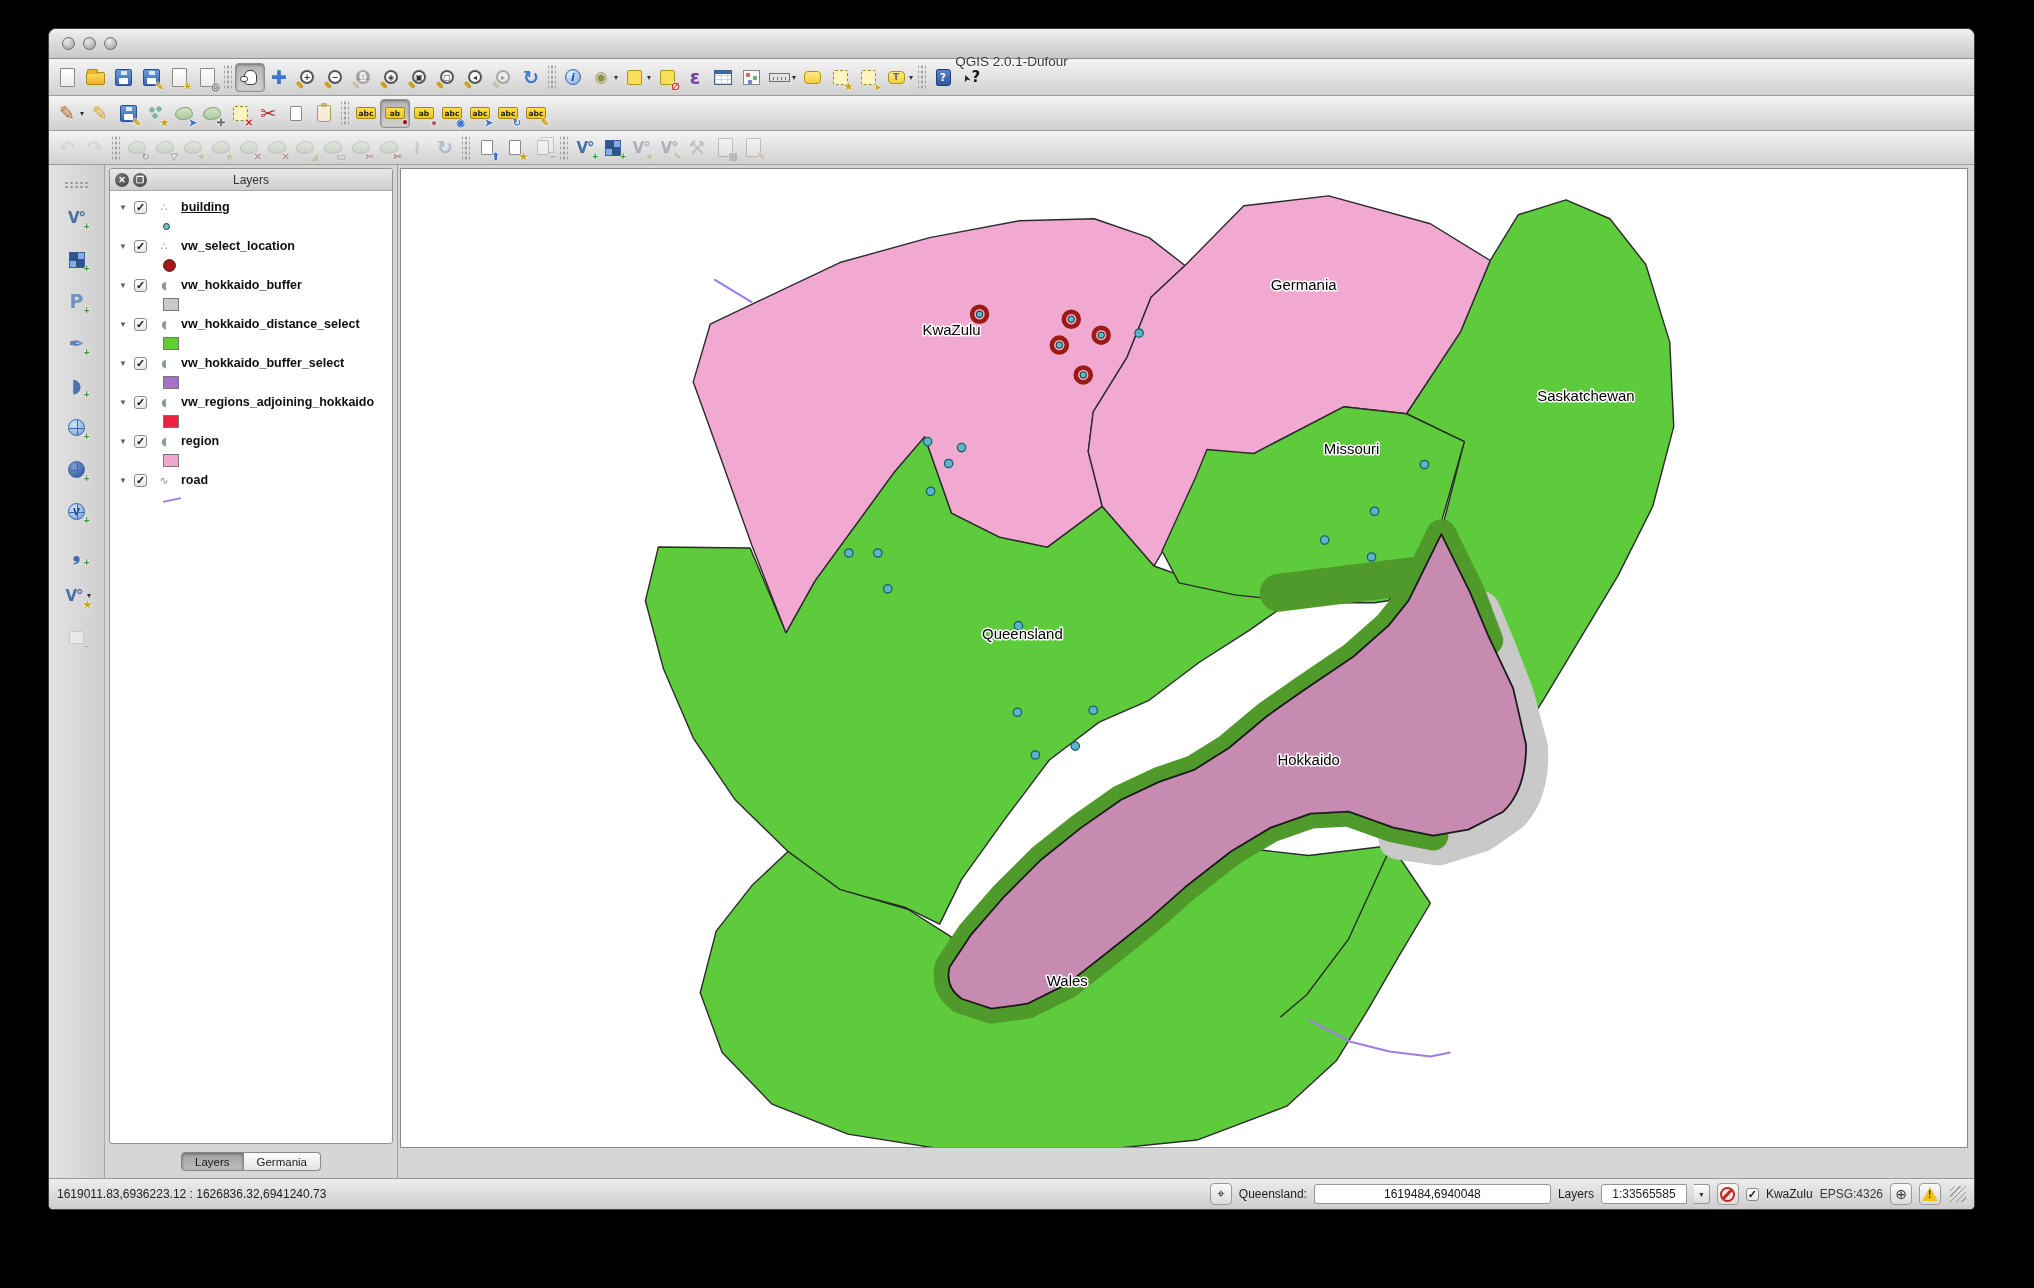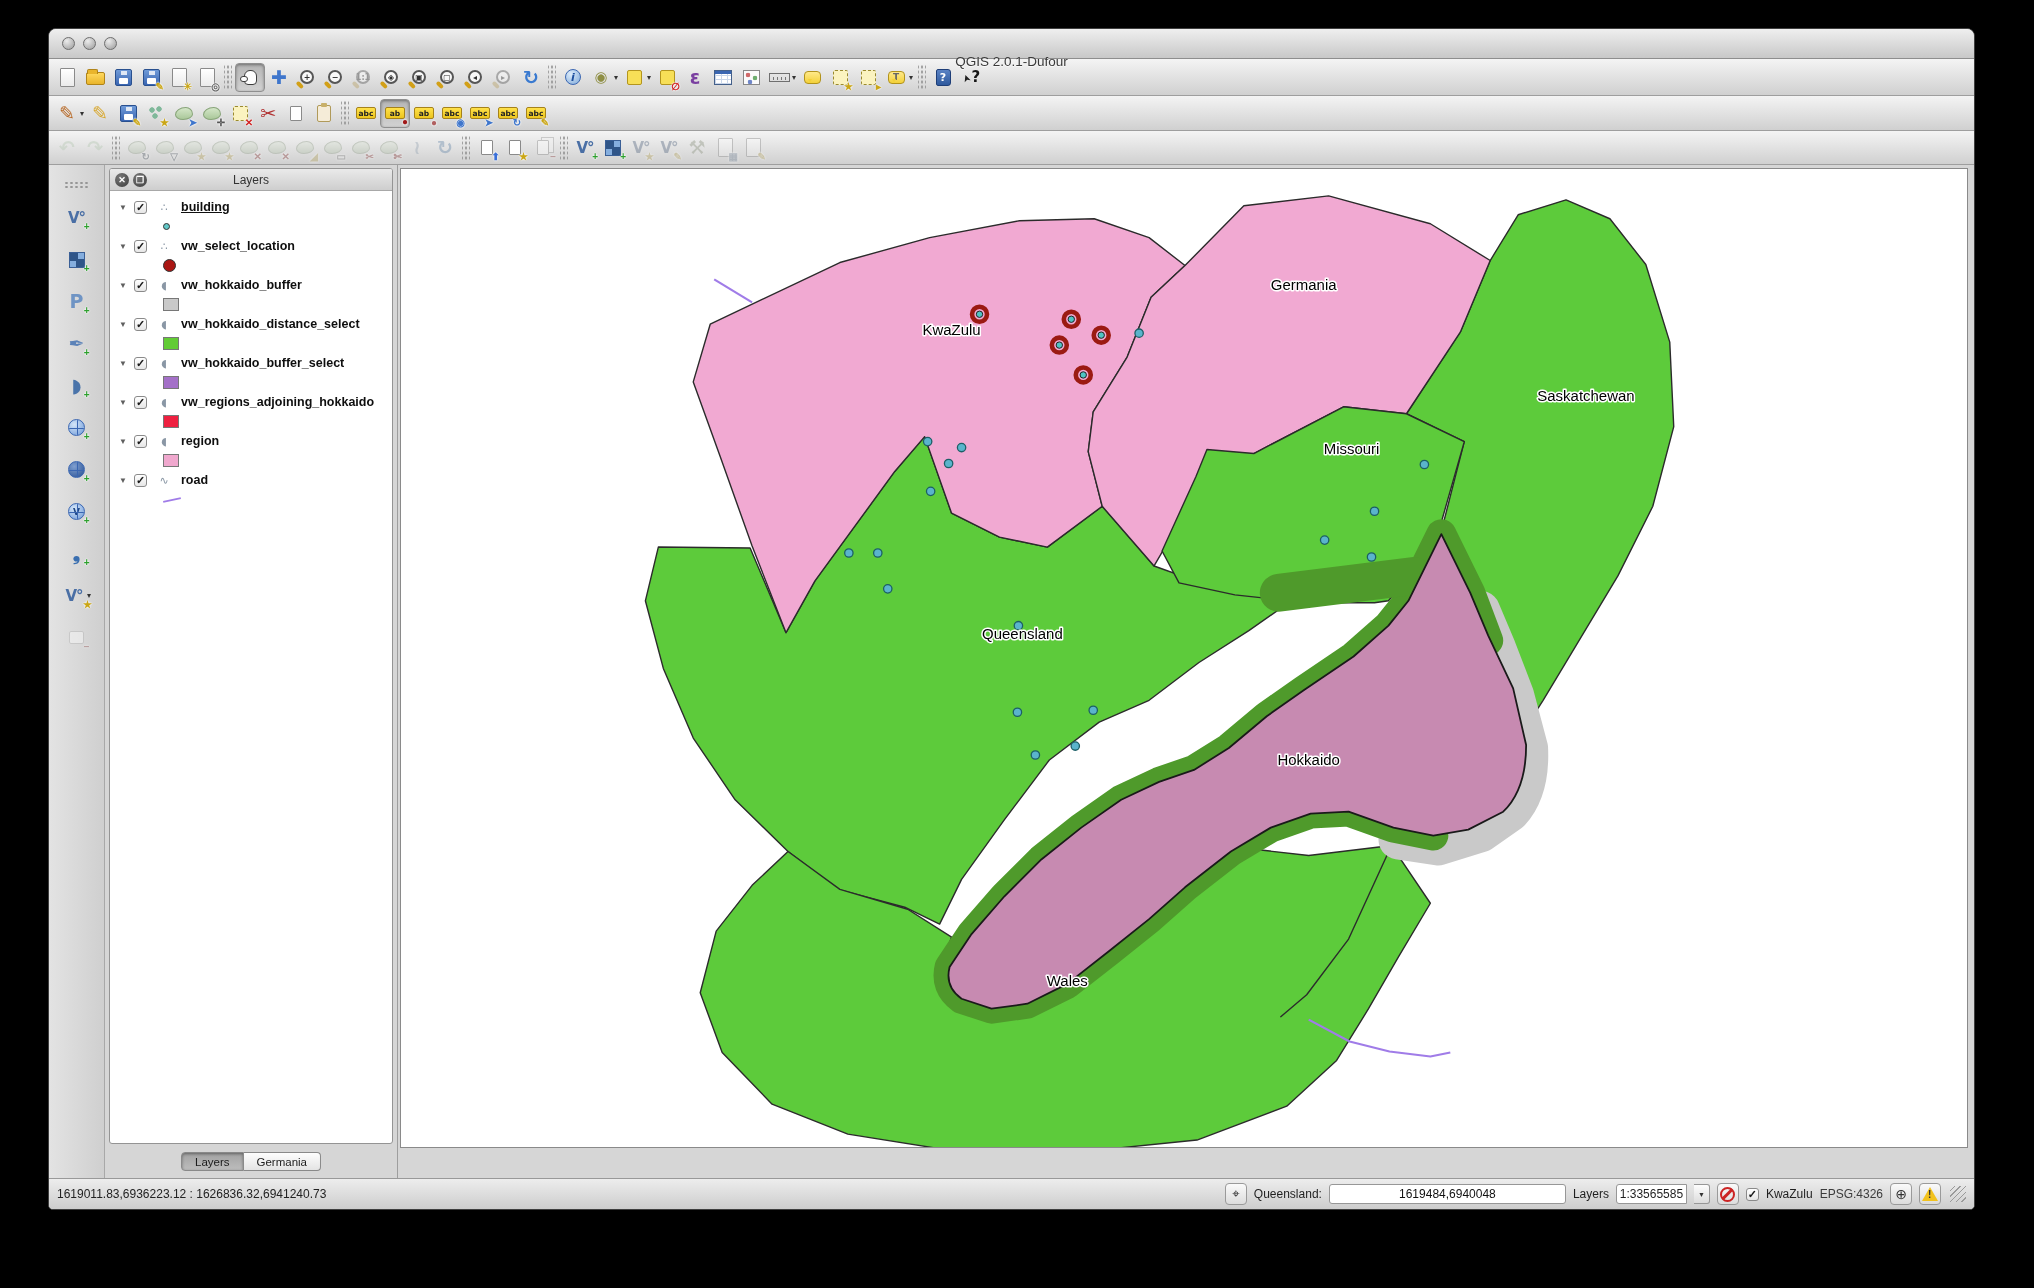--- a/index.html
+++ b/index.html
@@ -121,21 +121,21 @@
   .canvas svg{position:absolute;inset:0;width:100%;height:100%;}
   
   .status{height:31px;background:linear-gradient(#ededed,#cdcdcd);border-top:1px solid #999;display:flex;
     align-items:center;font-size:12px;color:#1f1f1f;padding:0 8px;gap:7px;flex:0 0 auto;}
   .scoords{min-width:330px;color:#222;}
   .spacer{flex:1;}
   .sbtn{width:22px;height:22px;border:1px solid #9a9a9a;border-radius:4px;background:linear-gradient(#fafafa,#dcdcdc);
     display:flex;align-items:center;justify-content:center;flex:0 0 auto;}
   .coordinput{width:237px;height:20px;border:1px solid #979797;border-radius:3px;background:#fff;text-align:center;
     font-size:12px;font-family:"Liberation Sans",sans-serif;color:#111;padding:4px;}
-  .scalebox{width:71px;height:20px;border:1px solid #979797;border-radius:3px 0 0 3px;background:#fff;display:flex;
+  .scalebox{width:86px;height:20px;border:1px solid #979797;border-radius:3px 0 0 3px;background:#fff;display:flex;
     align-items:center;justify-content:center;font-size:12px;}
   .scalearrow{width:16px;height:20px;border:1px solid #979797;border-left:none;border-radius:0 3px 3px 0;
     background:linear-gradient(#fdfdfd,#dcdcdc);display:flex;align-items:center;justify-content:center;font-size:7px;color:#333;}
   .stopic{width:15px;height:15px;border:2.5px solid #cc2424;border-radius:50%;position:relative;}
   .stopic:after{content:"";position:absolute;left:4px;top:-2px;width:2.5px;height:14px;background:#cc2424;transform:rotate(45deg);}
   .warntri{width:0;height:0;border-left:8px solid transparent;border-right:8px solid transparent;border-bottom:14px solid #f2c21e;position:relative;}
   .warntri:after{content:"!";position:absolute;left:-2px;top:2px;font-size:10px;font-weight:800;color:#333;}
   .grip-corner{width:16px;height:16px;margin-left:2px;
     background-image:repeating-linear-gradient(135deg,transparent 0 3px,#9a9a9a 3px 4px);}
   .epsg{color:#3c3c3c;text-align:center;}

